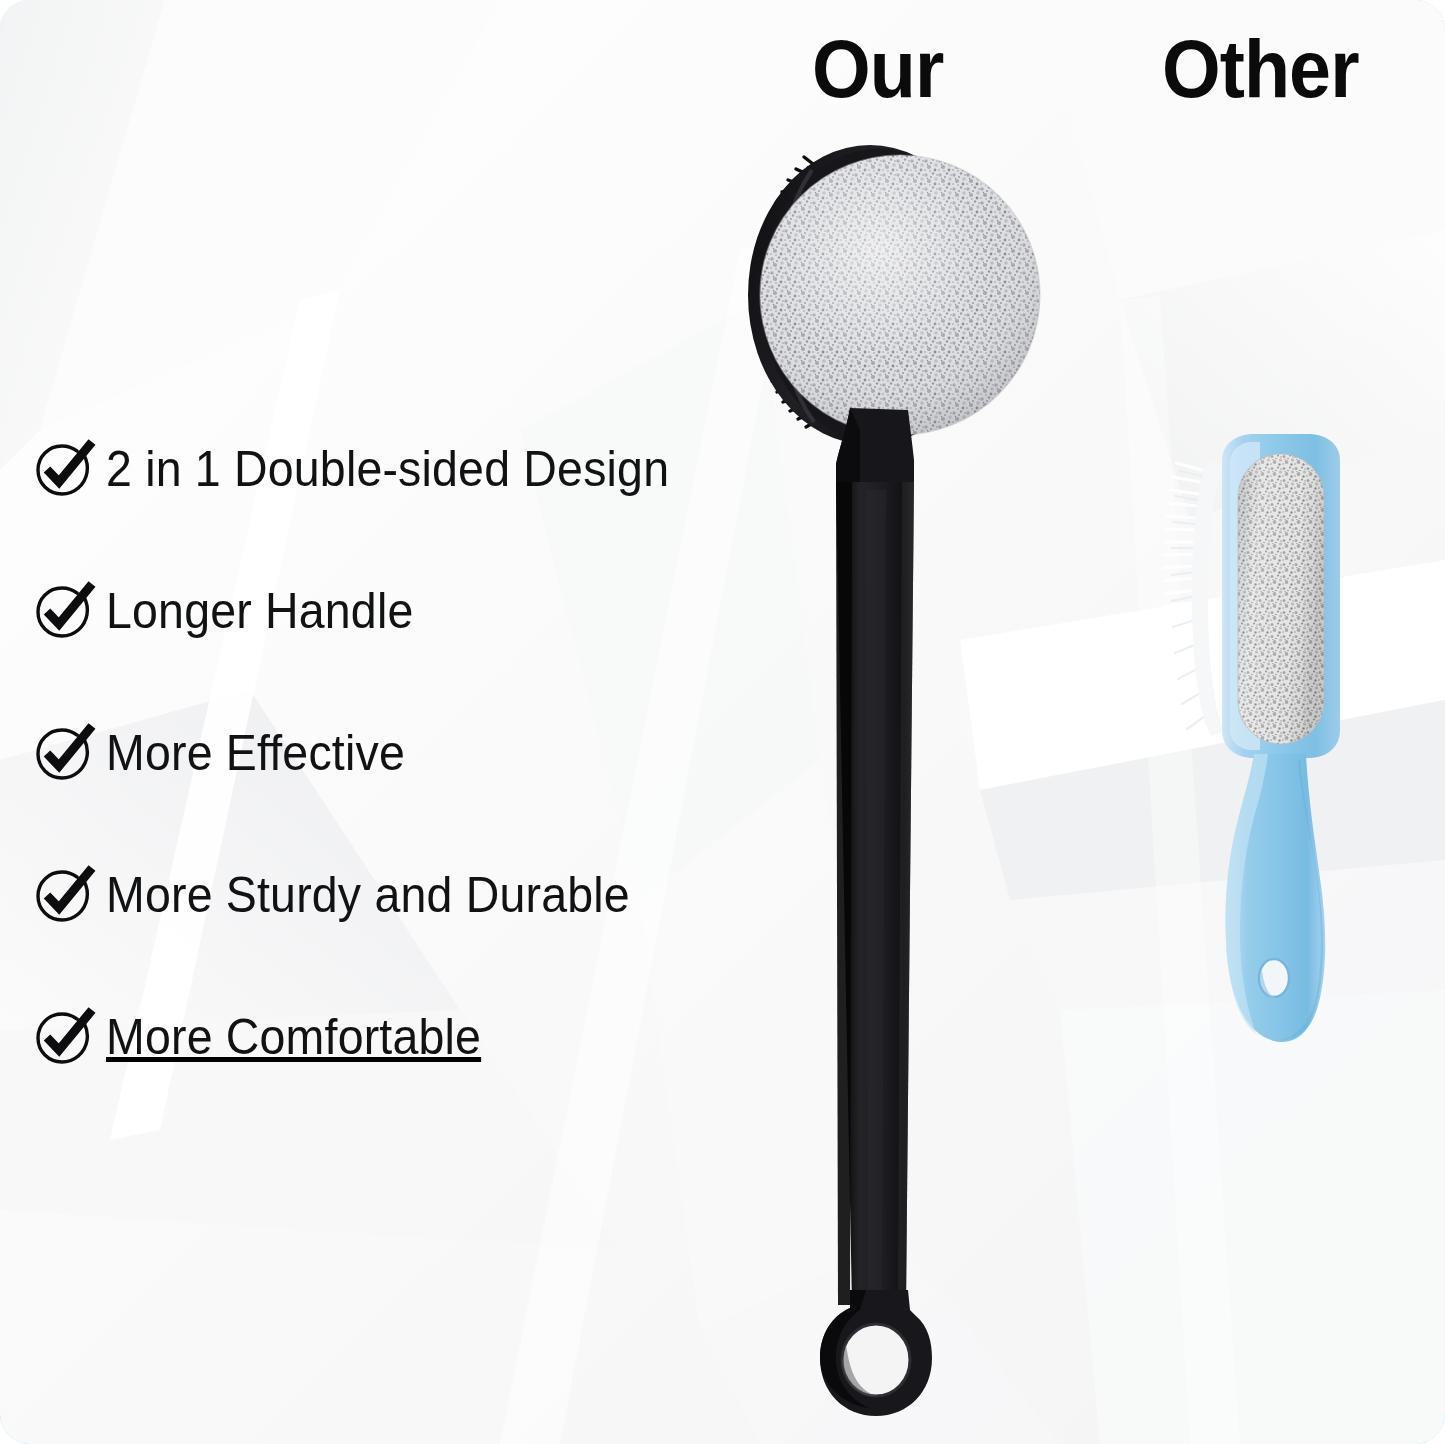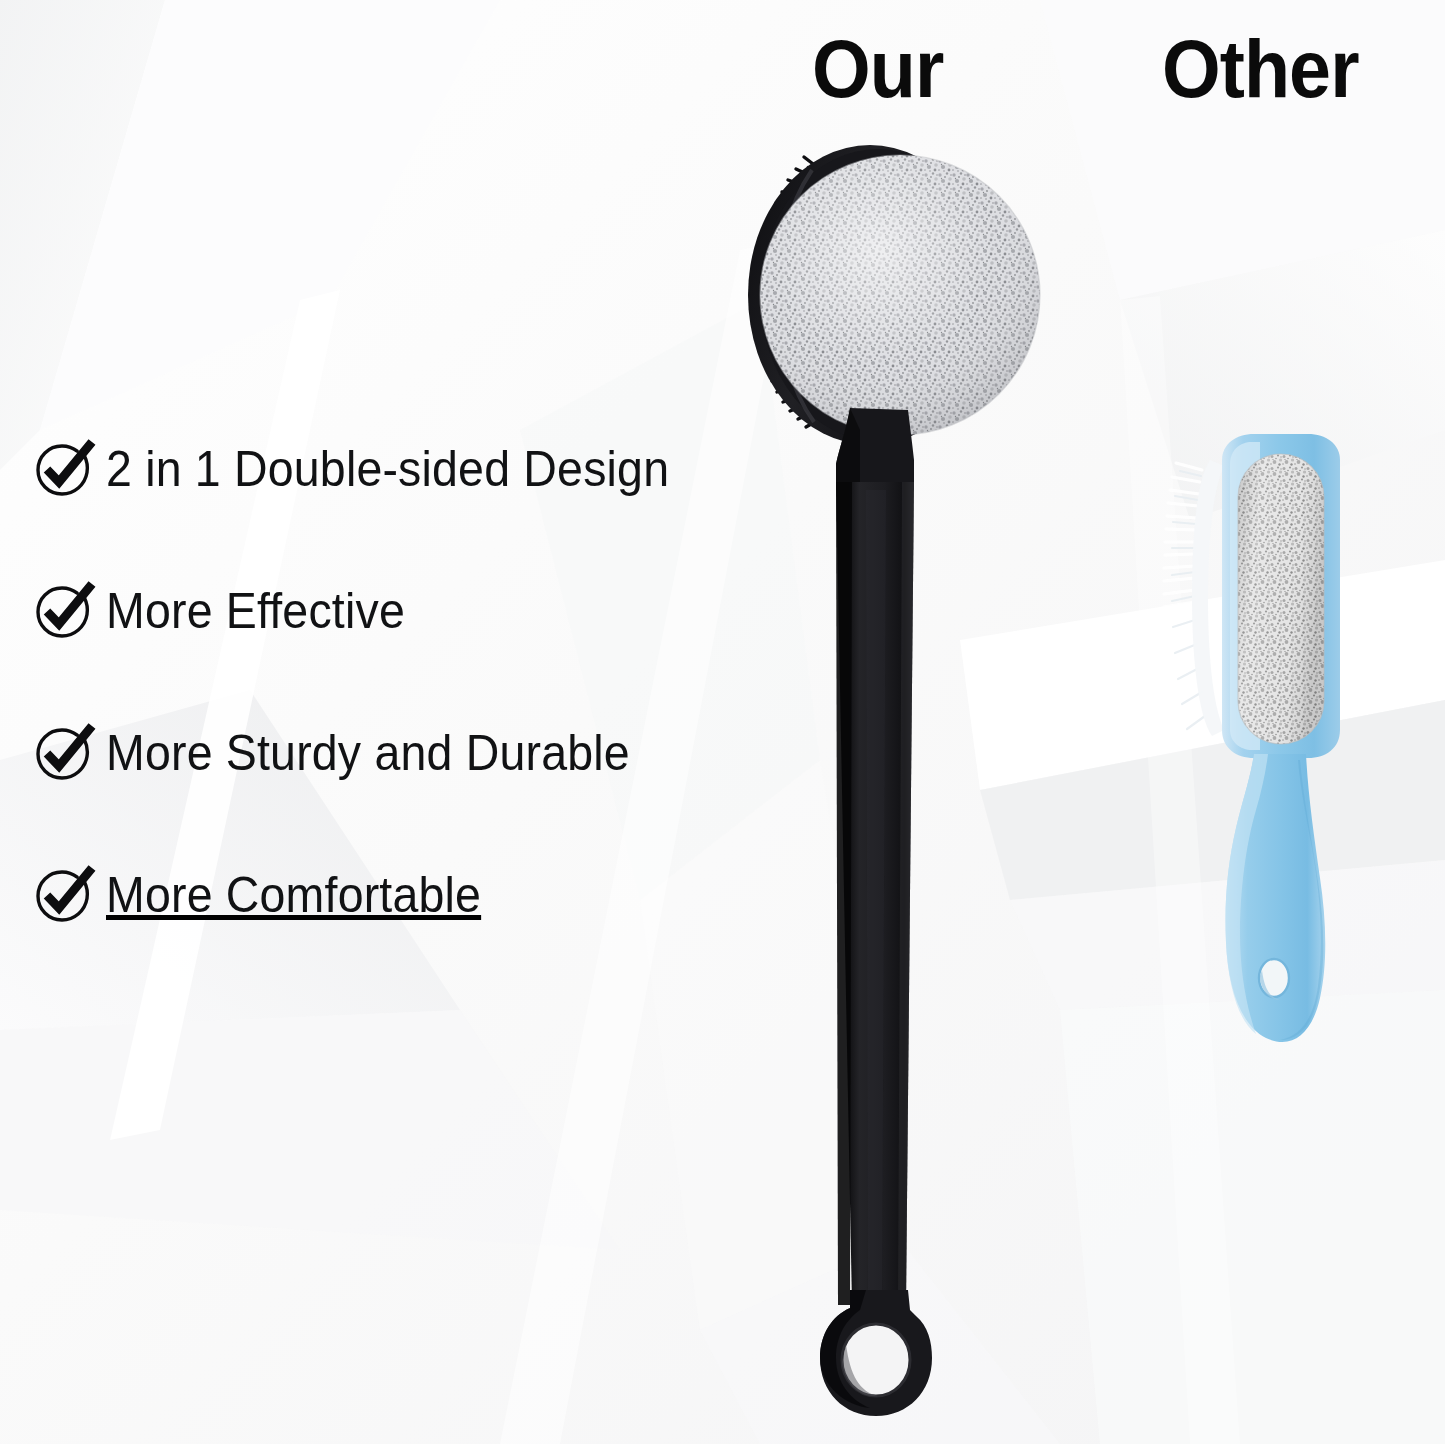--- a/index.html
+++ b/index.html
@@ -8,20 +8,21 @@
     padding: 0;
     background: #ffffff;
   }
   #stage {
     position: relative;
     width: 1445px;
     height: 1444px;
     overflow: hidden;
     background: #7dd3fc;
     font-family: "Liberation Sans", sans-serif;
+    border-radius: 30px;
   }
 
   
   .bg-layer {
     position: absolute;
     inset: 0;
     z-index: 0;
   }
   .bg-layer svg { display: block; width: 100%; height: 100%; }
 
@@ -149,20 +150,29 @@
     <div class="feature-row">
       <span class="check-icon">
         <svg viewBox="0 0 66 66" xmlns="http://www.w3.org/2000/svg">
           <path d="M54.5 20 C57 25 58 30.5 57 36.5 C55 49 44 58 32 58 C18.5 58 8 47.5 8 34 C8 20.5 18.5 10 32 10 C38 10 43.2 12 47.2 15.2" fill="none" stroke="#0d0d0f" stroke-width="3.4" stroke-linecap="round"></path>
           <path d="M17 33.5 L29 46 L62 6" fill="none" stroke="#0d0d0f" stroke-width="9" stroke-linecap="butt" stroke-linejoin="miter"></path>
         </svg>
       </span>
       <span class="feature-label">2 in 1 Double-sided Design</span>
     </div>
 
+    <div class="feature-row">
+      <span class="check-icon">
+        <svg viewBox="0 0 66 66" xmlns="http://www.w3.org/2000/svg">
+          <path d="M54.5 20 C57 25 58 30.5 57 36.5 C55 49 44 58 32 58 C18.5 58 8 47.5 8 34 C8 20.5 18.5 10 32 10 C38 10 43.2 12 47.2 15.2" fill="none" stroke="#0d0d0f" stroke-width="3.4" stroke-linecap="round"></path>
+          <path d="M17 33.5 L29 46 L62 6" fill="none" stroke="#0d0d0f" stroke-width="9" stroke-linecap="butt" stroke-linejoin="miter"></path>
+        </svg>
+      </span>
+      <span class="feature-label">Longer Handle</span>
+    </div>
 
     <div class="feature-row">
       <span class="check-icon">
         <svg viewBox="0 0 66 66" xmlns="http://www.w3.org/2000/svg">
           <path d="M54.5 20 C57 25 58 30.5 57 36.5 C55 49 44 58 32 58 C18.5 58 8 47.5 8 34 C8 20.5 18.5 10 32 10 C38 10 43.2 12 47.2 15.2" fill="none" stroke="#0d0d0f" stroke-width="3.4" stroke-linecap="round"></path>
           <path d="M17 33.5 L29 46 L62 6" fill="none" stroke="#0d0d0f" stroke-width="9" stroke-linecap="butt" stroke-linejoin="miter"></path>
         </svg>
       </span>
       <span class="feature-label">More Effective</span>
     </div>

